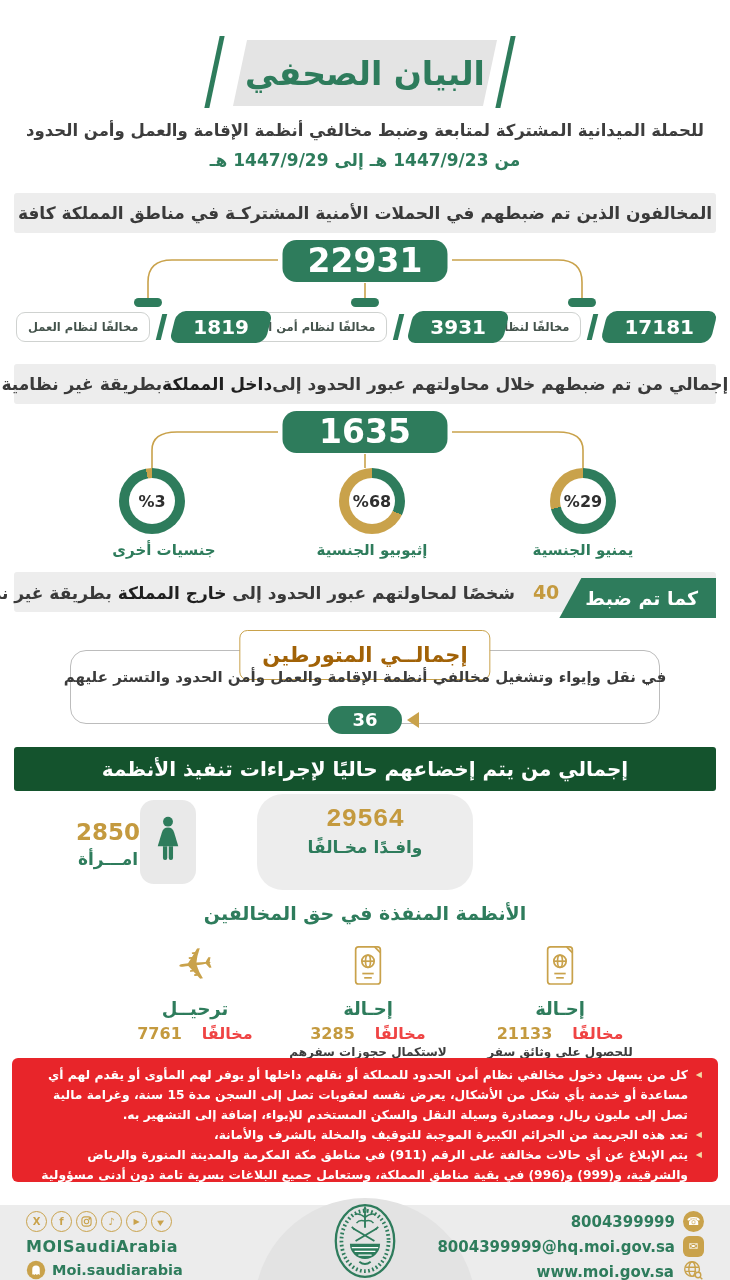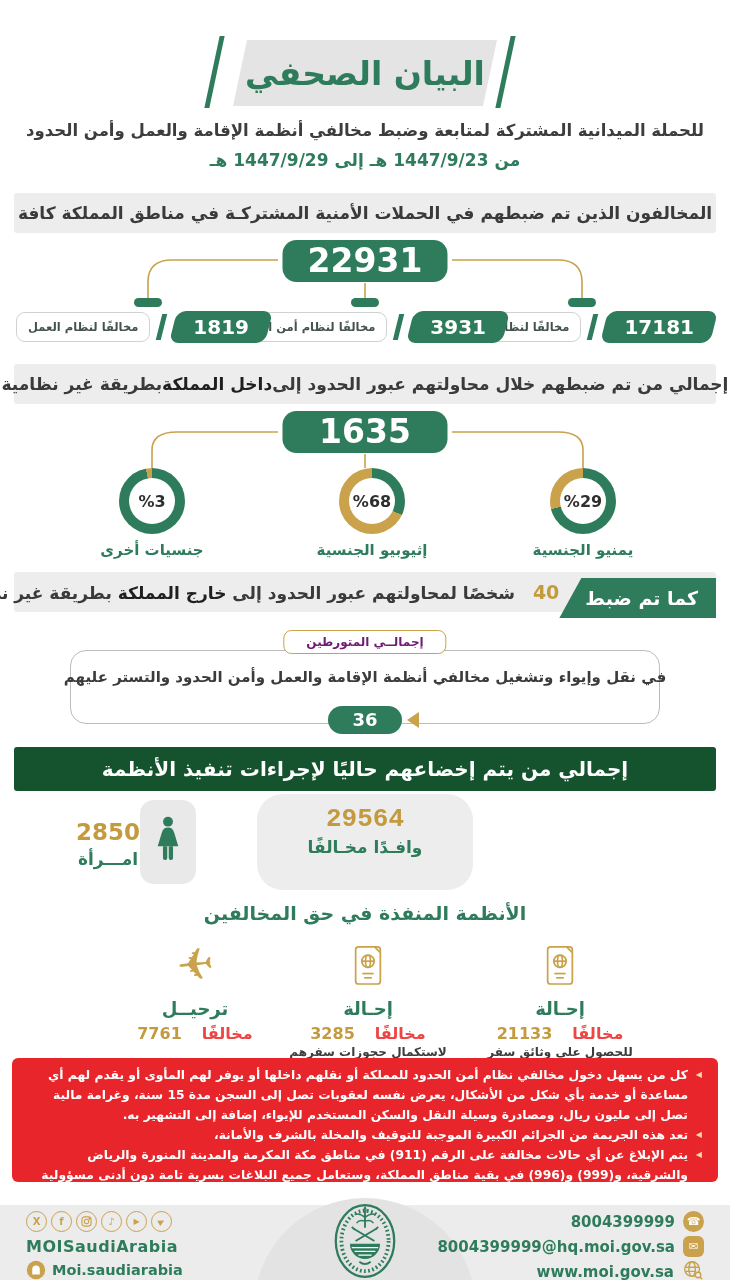--- a/index.html
+++ b/index.html
@@ -41,32 +41,32 @@
   .chip-label{background:#fff;border:1.5px solid #cfd2d0;border-radius:9px;padding:7px 11px;
     font-size:11.5px;font-weight:700;color:#44534c;white-space:nowrap;}
   .chip0{right:16px;} .chip1{left:50%;transform:translateX(-50%);} .chip2{left:16px;}
 
   
   .donut{top:468px;width:66px;height:66px;border-radius:50%;}
   .donut-hole{position:absolute;inset:10px;background:#fff;border-radius:50%;
     display:flex;align-items:center;justify-content:center;font-size:16px;font-weight:700;color:#2f2f2f;}
   .d0{left:550px;} .d1{left:339px;} .d2{left:119px;}
   .donut-label{top:541px;width:160px;text-align:center;font-size:15px;font-weight:700;color:#2e7c5c;white-space:nowrap;}
-  .dl0{left:503px;} .dl1{left:292px;} .dl2{left:72px;}
+  .dl0{left:503px;} .dl1{left:292px;} .dl2{left:84px;}
 
   
   .out-badge{position:relative;height:40px;background:#2e7c5c;color:#fff;font-size:19px;font-weight:700;
     display:flex;align-items:center;padding:0 18px 0 26px;clip-path:polygon(22px 0,100% 0,100% 100%,0 100%);margin-top:12px;}
   .out-text{flex:1;text-align:center;white-space:nowrap;}
   .out-count{color:#c49a3f;font-size:19px;font-weight:800;margin-left:12px;}
 
   
   .inv-card{top:650px;left:70px;right:70px;height:72px;border:1.6px solid #bcbcbc;border-radius:16px;}
   .inv-title{top:630px;left:50%;transform:translateX(-50%);background:#fff;border:1.6px solid #c9a24b;border-radius:8px;
-    padding:4px 22px;font-size:12px;font-weight:700;color:#701a75;white-space:nowrap;}
+    padding:12px 22px;font-size:21px;font-weight:700;color:#a16207;white-space:nowrap;}
   .inv-body{top:668px;width:100%;text-align:center;font-size:15px;font-weight:700;color:#3b3b3b;}
   .inv-total{top:706px;left:50%;transform:translateX(-50%);width:74px;height:28px;background:#2e7c5c;border-radius:14px;
     color:#fff;font-size:18px;font-weight:700;text-align:center;line-height:28px;}
   .inv-arrow{top:712px;left:calc(50% + 42px);width:0;height:0;
     border-top:8px solid transparent;border-bottom:8px solid transparent;border-right:12px solid #c9a24b;}
 
   
   .proc-banner{top:747px;left:14px;right:14px;height:44px;background:#14532d;border-radius:3px;
     display:flex;align-items:center;justify-content:center;color:#fff;font-size:20px;font-weight:700;}
   .blob{top:794px;left:50%;transform:translateX(-50%);width:216px;height:96px;background:#ededed;border-radius:26px;

